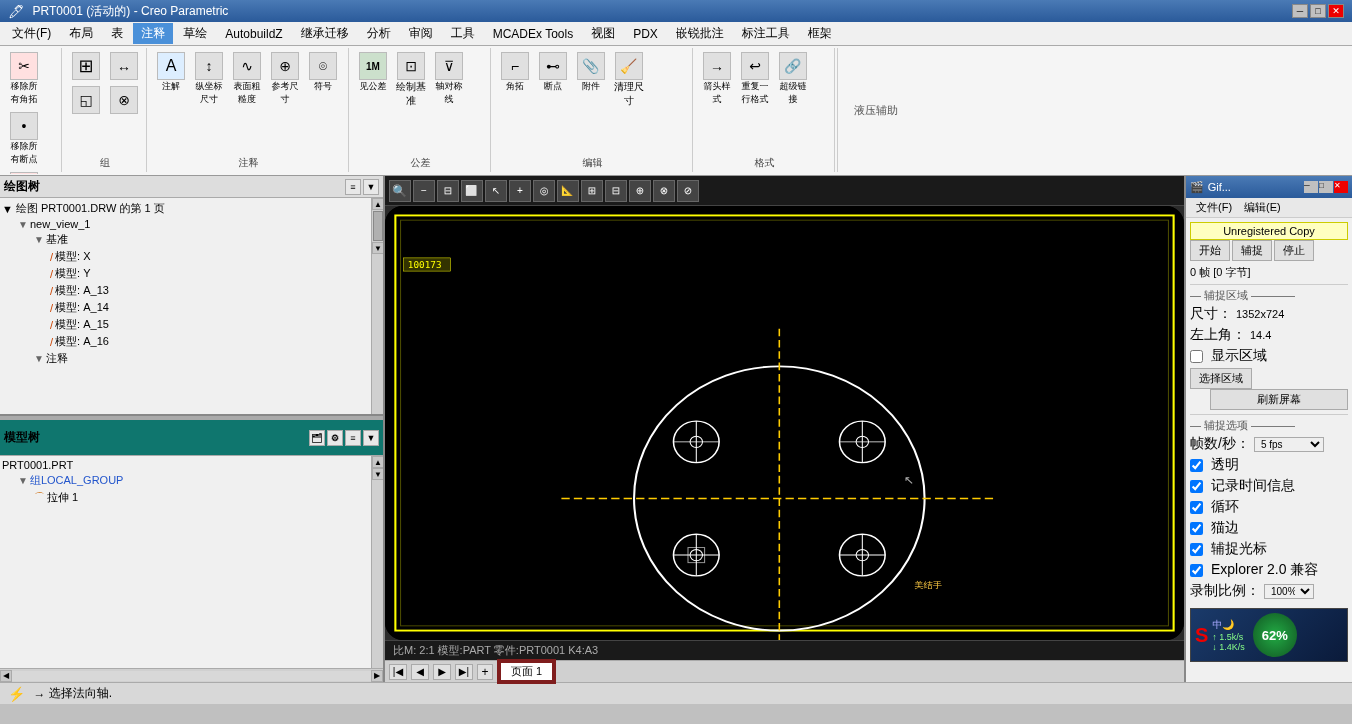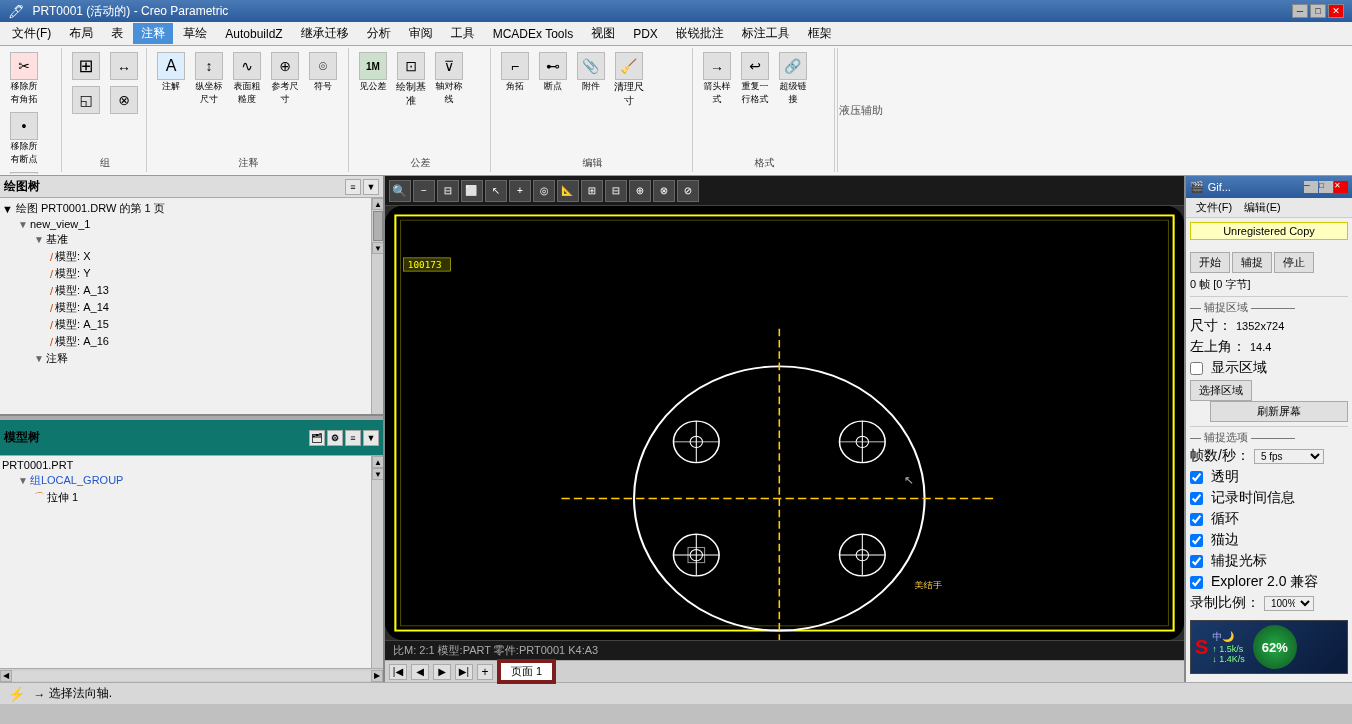--- a/index.html
+++ b/index.html
@@ -513,21 +513,21 @@
           <div style="font-size:9px;">重复一行格式</div>
         </div>
         <div class="rb">
           <div class="icon-box">🔗</div>
           <div style="font-size:9px;">超级链接</div>
         </div>
       </div>
       <div class="ribbon-section-label">格式</div>
     </div>
 
-    <div style="display:flex; align-items:center; padding: 0 1px; font-size:11px; color:#555; border-left:1px solid #ccc;">液压辅助</div>
+    <div style="display:flex; align-items:center; padding: 0 16px; font-size:11px; color:#555; border-left:1px solid #ccc;">液压辅助</div>
 
   </div>
 </div>
 
 <div id="main-layout" style="display:flex; height:506px;">
 
   <div id="left-panel">
 
     <div id="drawing-tree">
       <div class="panel-header">
@@ -749,21 +749,21 @@
       </div>
     </div>
 
     <div style="height:20px; background:#e8e8e8; display:flex; align-items:center; padding:0 4px; border-bottom:1px solid #ccc;">
       <div style="padding:2px 6px; font-size:11px; cursor:pointer;">文件(F)</div>
       <div style="padding:2px 6px; font-size:11px; cursor:pointer;">编辑(E)</div>
     </div>
 
     <div id="gif-content">
 
-      <div style="background:#ffffc0; border:1px solid #cccc00; padding:2px 4px; margin-bottom:12px; text-align:center;">
+      <div style="background:#ffffc0; border:1px solid #cccc00; padding:2px 4px; margin-bottom:0; text-align:center;">
         <span>Unregistered Copy</span>
       </div>
 
       <div style="display:flex; gap:2px; margin-bottom:4px;">
         <div class="gif-btn">开始</div>
         <div class="gif-btn">辅捉</div>
         <div class="gif-btn">停止</div>
       </div>
 
       <div style="font-size:11px; margin-bottom:4px;">0 帧 [0 字节]</div>

